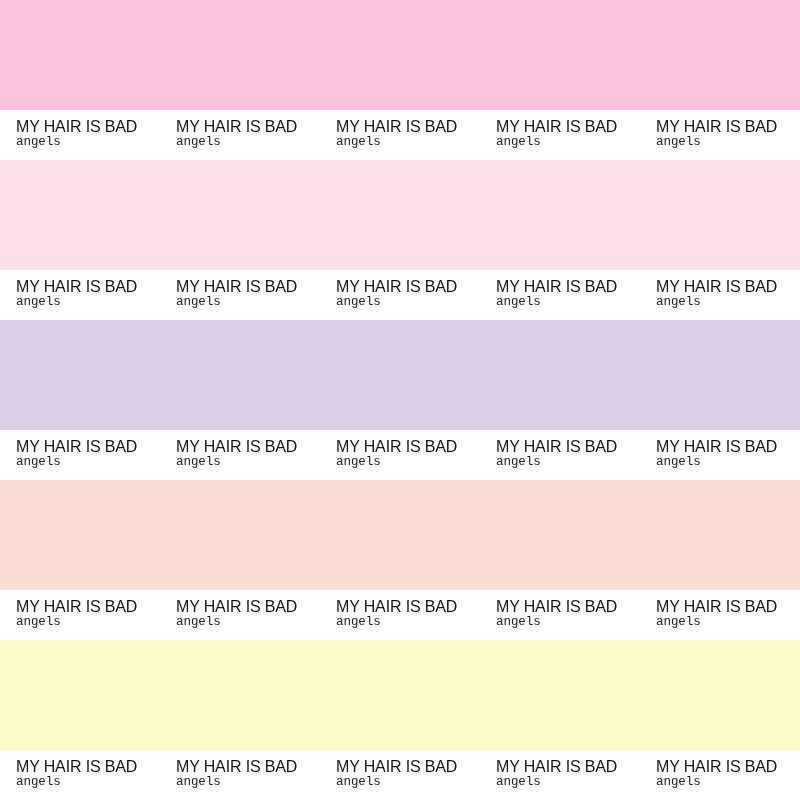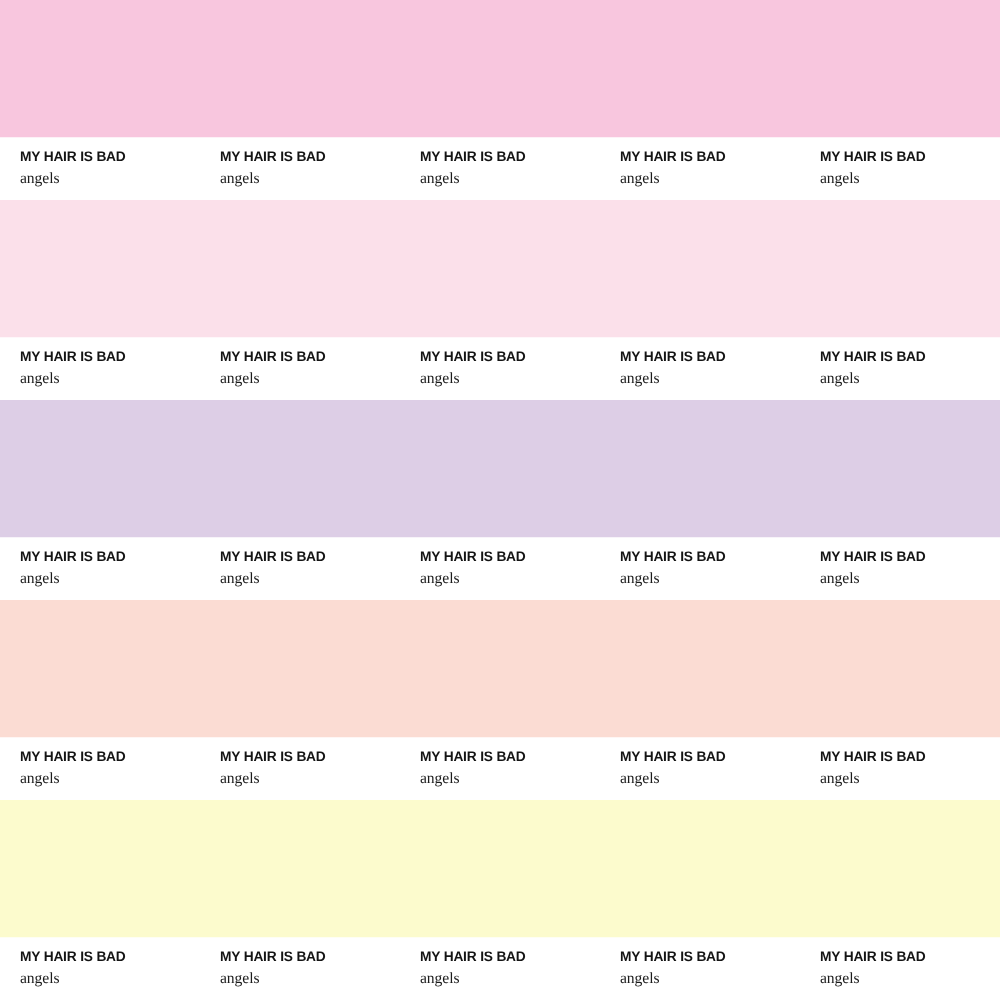--- a/index.html
+++ b/index.html
@@ -46,31 +46,31 @@
     width: 160px;
     height: 50px;
     box-sizing: border-box;
     padding: 9px 0 0 16px;
     overflow: hidden;
   }
 
   .track-title {
     display: block;
     font-family: "Liberation Sans", sans-serif;
-    font-size: 11px;
-    font-weight: 700;
+    font-size: 16px;
+    font-weight: 400;
     line-height: 15px;
     letter-spacing: -0.15px;
     color: #141414;
     white-space: nowrap;
   }
 
   .track-artist {
     display: block;
-    font-family: Liberation Serif, serif;
+    font-family: Liberation Mono, monospace;
     font-size: 12.5px;
     font-weight: 400;
     line-height: 16px;
     letter-spacing: -0.05px;
     color: #1b1b1b;
     white-space: nowrap;
   }
 </style>
 </head>
 <body>

